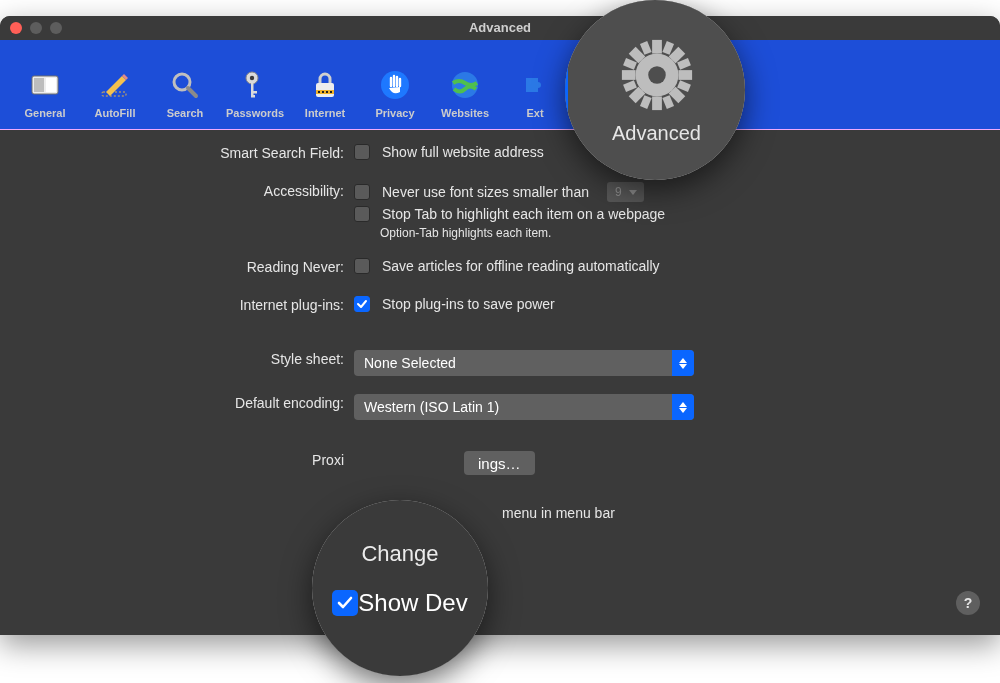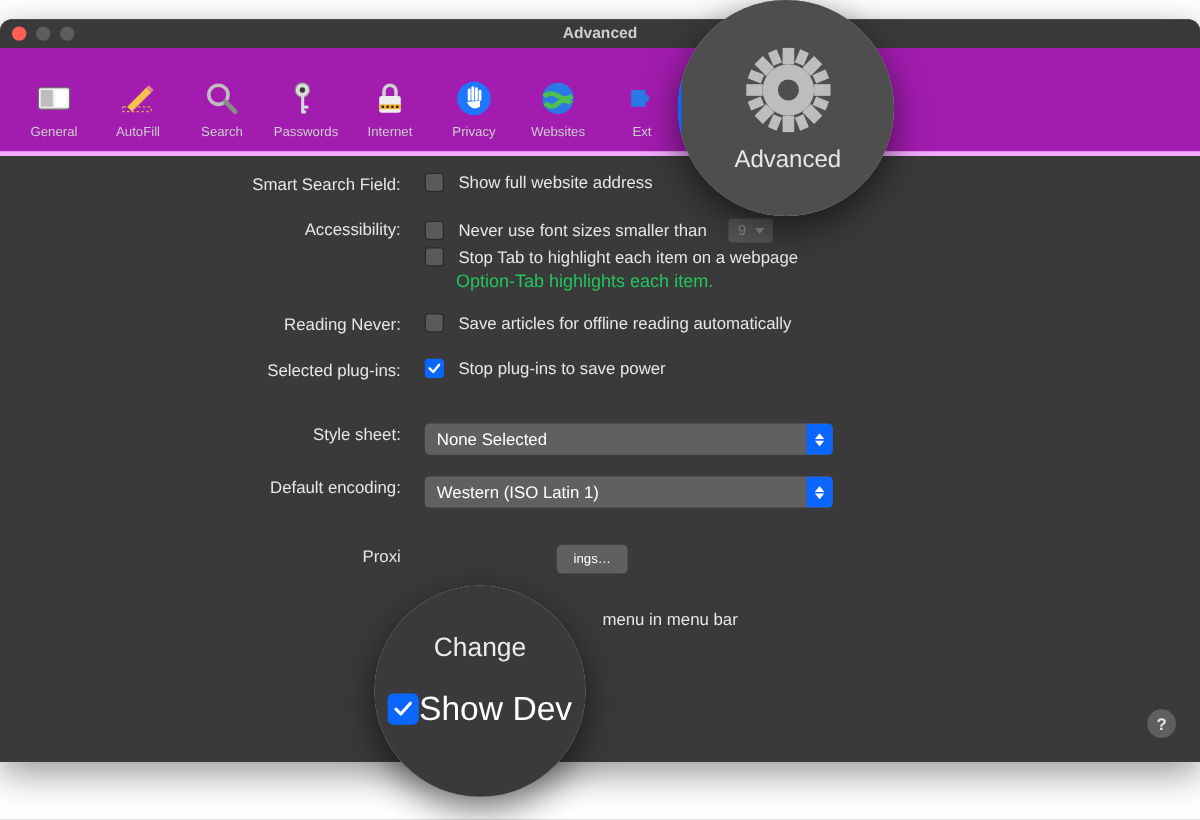--- a/index.html
+++ b/index.html
@@ -45,23 +45,24 @@
   .traffic .close { background: #FF5F57; }
   .traffic .min   { background: #5D5D5D; }
   .traffic .max   { background: #5D5D5D; }
 
   
   .toolbar {
     display: flex;
     align-items: flex-end;
     gap: 8px;
     padding: 4px 14px 6px 14px;
-    background: #a21caf;
-    border-bottom: 4px solid #f0abfc;
+    background: #1d4ed8;
+    border-bottom: 1px solid #f0abfc;
     height: 90px;
+    font-weight: bold;
   }
   .toolbtn {
     display: flex;
     flex-direction: column;
     align-items: center;
     width: 62px;
     padding: 4px 2px;
     border-radius: 4px;
     font-size: 11px;
     color: #CCCCCC;
@@ -83,40 +84,40 @@
     padding: 14px 24px 24px 24px;
   }
   .row {
     display: flex;
     align-items: flex-start;
     margin-bottom: 18px;
   }
   .label {
     width: 330px;
     text-align: right;
-    padding-right: 20px;
+    padding-right: 10px;
     padding-top: 1px;
     font-size: 14px;
     color: #E6E6E6;
   }
   .field {
     flex: 1;
     font-size: 14px;
     color: #E6E6E6;
   }
   .checkbox-row {
     display: flex;
     align-items: center;
     gap: 12px;
     margin-bottom: 4px;
     font-size: 14px;
   }
   .hint {
-    font-size: 15px;
-    color: #22c55e;
+    font-size: 12px;
+    color: #e5e5e5;
     margin-left: 26px;
     margin-top: 2px;
   }
 
   
   .cb {
     width: 16px; height: 16px;
     border-radius: 3px;
     background: #5A5A5A;
     border: 1px solid #2A2A2A;
@@ -174,21 +175,21 @@
 
   .button {
     display: inline-flex;
     align-items: center;
     justify-content: center;
     background: #606060;
     color: #FFFFFF;
     border-radius: 4px;
     height: 24px;
     padding: 0 14px;
-    font-size: 11px;
+    font-size: 15px;
   }
 
   .helpbtn {
     position: absolute;
     right: 20px;
     bottom: 20px;
     width: 24px; height: 24px;
     border-radius: 50%;
     background: #5F5F5F;
     color: #E6E6E6;
@@ -213,31 +214,31 @@
   .mag1 .inner {
     position: absolute; inset: 0;
     display: flex; flex-direction: column;
     align-items: center; justify-content: center;
     background: #4E4E4E;
     border-left: 3px solid #0A66FF;
   }
   .mag1 svg { width: 78px; height: 78px; }
   .mag1 .t { font-size: 20px; color: #E6E6E6; margin-top: 8px; }
 
-  .mag2 { left: 312px; top: 488px; width: 176px; height: 176px; pointer-events: none; }
+  .mag2 { left: 312px; top: 500px; width: 176px; height: 176px; pointer-events: none; }
   .mag2 .inner {
     position: absolute; inset: 0;
     display: flex; flex-direction: column;
     align-items: center; justify-content: center;
     gap: 10px;
     background: #3A3A3A;
   }
   .mag2 .toprow {
     display: flex; align-items: center; gap: 0;
-    color: #fff; font-size: 28px;
+    color: #fff; font-size: 24px;
   }
   .mag2 .changel {
     color: #fff; font-size: 22px;
     transform: translateY(-18px);
     opacity: 0.9;
   }
   .mag2 .cbbig {
     width: 26px; height: 26px; border-radius: 5px;
     background: #0A66FF;
     display: inline-flex; align-items: center; justify-content: center;
@@ -422,21 +423,21 @@
       <div class="label">Reading Never:</div>
       <div class="field">
         <div class="checkbox-row">
           <span class="cb"></span>
           <span>Save articles for offline reading automatically</span>
         </div>
       </div>
     </div>
 
     <div class="row" style="margin-bottom:34px;">
-      <div class="label">Selected plug-ins:</div>
+      <div class="label">Internet plug-ins:</div>
       <div class="field">
         <div class="checkbox-row">
           <span class="cb checked">
             <svg viewBox="0 0 12 12">
                 <path d="M2 6 L5 9 L10 3" stroke="#fff" stroke-width="2" fill="none" stroke-linecap="round" stroke-linejoin="round"></path>
               </svg>
           </span>
           <span>Stop plug-ins to save power</span>
         </div>
       </div>

